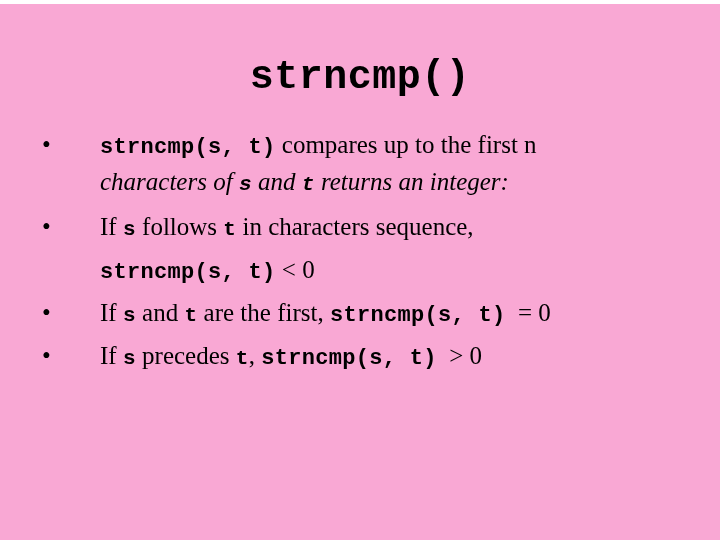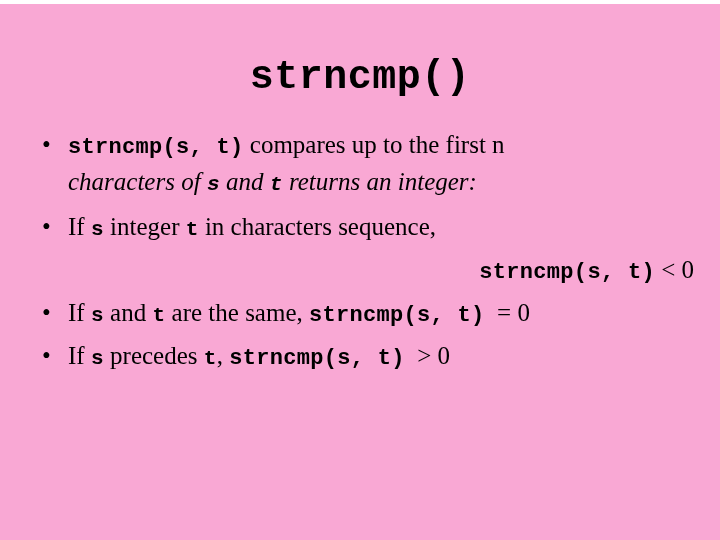--- a/index.html
+++ b/index.html
@@ -63,20 +63,21 @@
     font-family: "Liberation Serif", "DejaVu Serif", serif;
     font-size: 25px;
     line-height: 30px;
   }
 
   .bullet-text {
     display: block;
     font-family: "Liberation Serif", "DejaVu Serif", serif;
     font-size: 25px;
     line-height: 30px;
+    margin-left: 32px;
   }
 
   
   .sub-row {
     position: relative;
     padding-left: 34px;
     line-height: 32px;
   }
 
   
@@ -95,21 +96,21 @@
     white-space: pre;
   }
   .op {
     font-family: "Liberation Serif", "DejaVu Serif", serif;
     font-size: 25px;
     white-space: pre;
   }
 
   .gap-1 { margin-top: 4px; font-style: italic; }
   .gap-2 { margin-top: 12px; }
-  .gap-3 { margin-top: 10px; text-align: right; }
+  .gap-3 { margin-top: 10px; }
   .gap-4 { margin-top: 10px; }
 </style>
 </head>
 <body>
 
 <div id="slide">
 
   <div id="slide-title">strncmp()</div>
 
   <div id="body-list">
@@ -118,30 +119,30 @@
       <span class="bullet-mark">•</span>
       <span class="bullet-text"><span class="code-lg">strncmp(s, t)</span><span>  compares up to the first n</span></span>
     </div>
 
     <div class="sub-row gap-1">
       <span class="bullet-text"><span>characters of </span><span class="code">s</span><span> and </span><span class="code">t</span><span> returns an integer:</span></span>
     </div>
 
     <div class="bullet-row gap-2">
       <span class="bullet-mark">•</span>
-      <span class="bullet-text"><span>If </span><span class="code">s</span><span> integer </span><span class="code">t</span><span> in characters sequence,</span></span>
+      <span class="bullet-text"><span>If </span><span class="code">s</span><span> follows </span><span class="code">t</span><span> in characters sequence,</span></span>
     </div>
 
     <div class="sub-row gap-3">
       <span class="bullet-text"><span class="code-lg">strncmp(s, t)</span><span class="op"> &lt; 0</span></span>
     </div>
 
     <div class="bullet-row gap-4">
       <span class="bullet-mark">•</span>
-      <span class="bullet-text"><span>If </span><span class="code">s</span><span> and </span><span class="code">t</span><span> are the same, </span><span class="code-lg">strncmp(s, t)</span><span class="op">  = 0</span></span>
+      <span class="bullet-text"><span>If </span><span class="code">s</span><span> and </span><span class="code">t</span><span> are the first, </span><span class="code-lg">strncmp(s, t)</span><span class="op">  = 0</span></span>
     </div>
 
     <div class="bullet-row gap-4">
       <span class="bullet-mark">•</span>
       <span class="bullet-text"><span>If </span><span class="code">s</span><span> precedes </span><span class="code">t</span><span>, </span><span class="code-lg">strncmp(s, t)</span><span class="op">  &gt; 0</span></span>
     </div>
 
   </div>
 </div>
 

